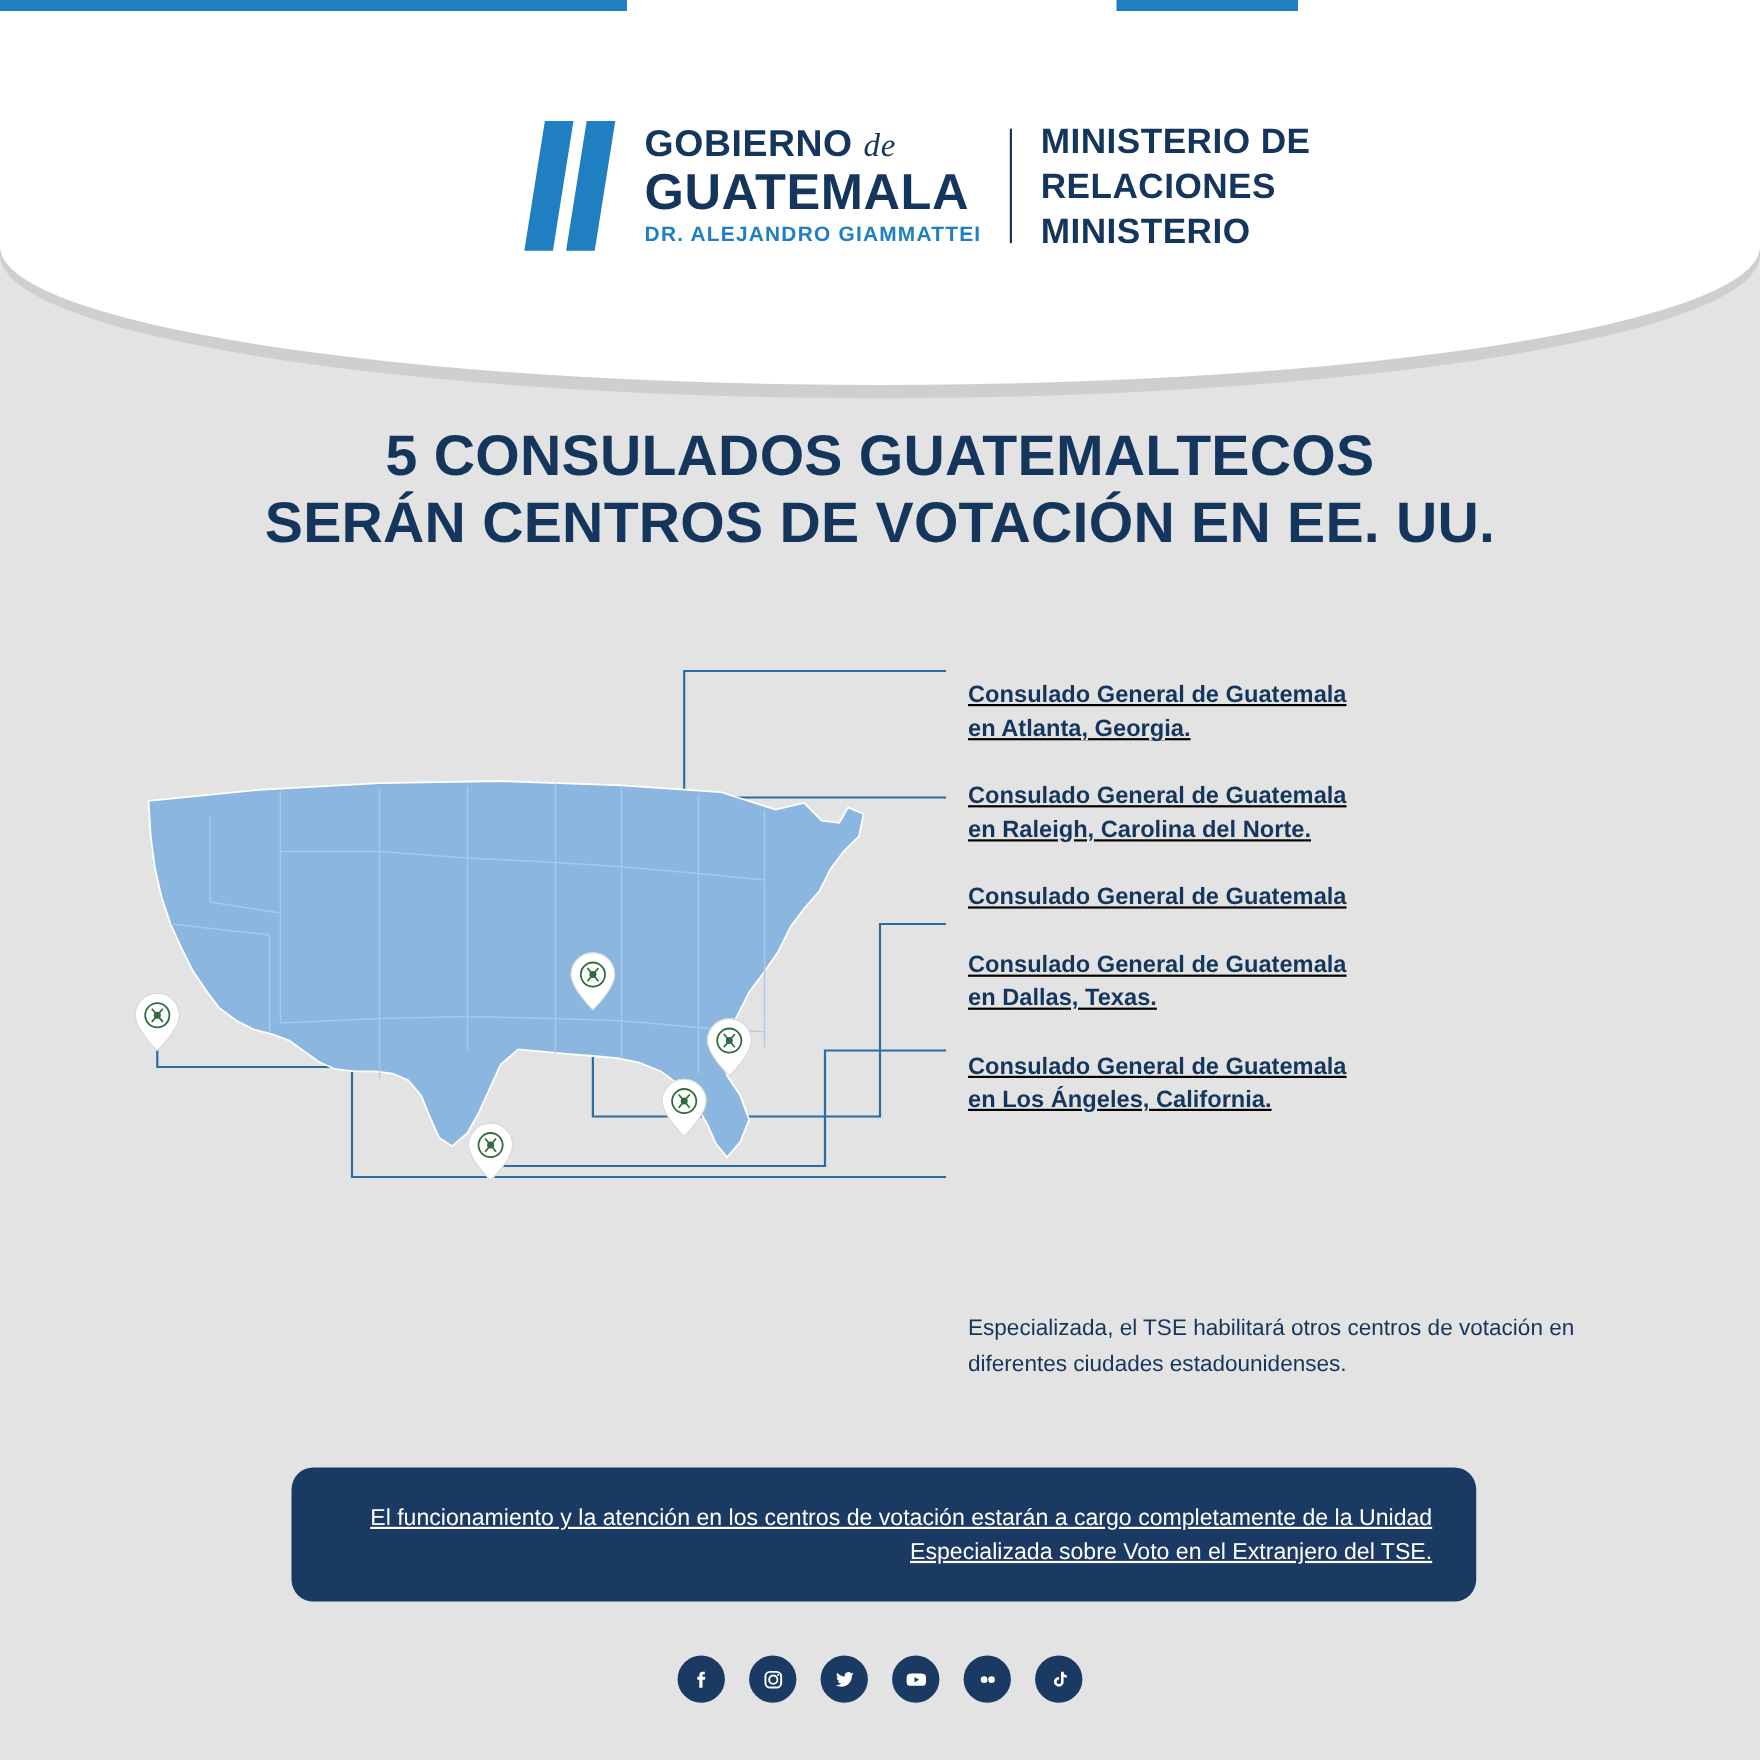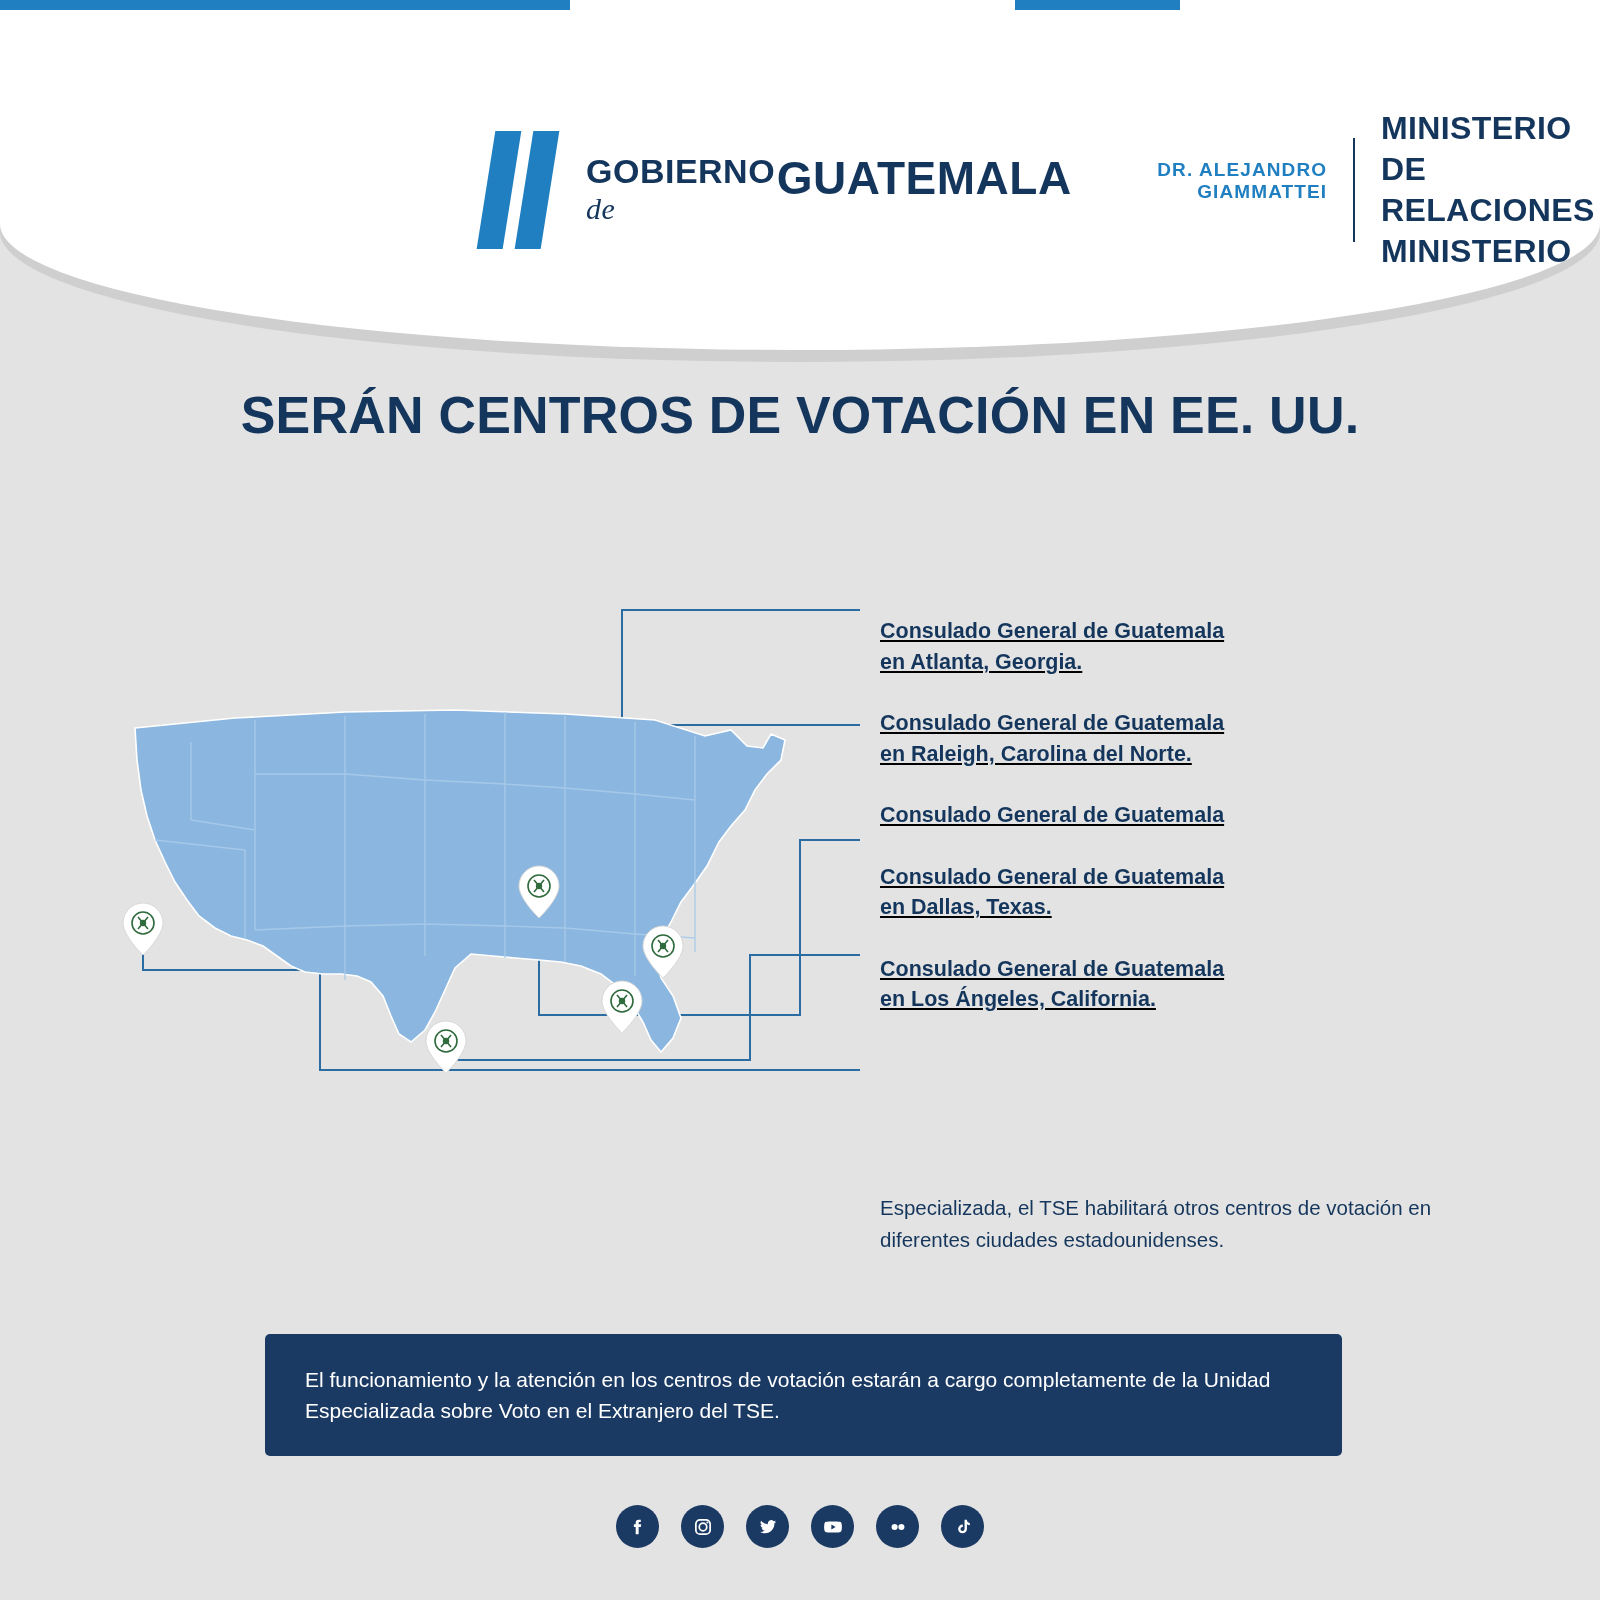--- a/index.html
+++ b/index.html
@@ -65,21 +65,21 @@
   }
   .logo-bars .bar {
     width: 26px;
     height: 118px;
     background: #1f7fc0;
     margin-right: 12px;
     transform: skewX(-9deg);
   }
   .logo-text {
     display: flex;
-    flex-direction: row;
+    flex-direction: column;
     justify-content: center;
   }
   .gob-line1 {
     font-size: 34px;
     font-weight: bold;
     color: #15365c;
     letter-spacing: 0.5px;
     line-height: 1.05;
   }
   .gob-line1 .de {
@@ -179,27 +179,28 @@
   }
 
   
   .banner {
     position: absolute;
     left: 265px;
     top: 1334px;
     width: 1077px;
     height: 122px;
     background: #1b3a63;
-    border-radius: 5px;
+    border-radius: 20px;
     color: #ffffff;
     display: flex;
     align-items: center;
     justify-content: center;
-    text-align: left;
+    text-align: right;
     z-index: 4;
+    text-decoration: underline;
   }
   .banner p {
     margin: 0;
     font-size: 21px;
     line-height: 1.5;
     padding: 0 40px;
   }
 
   
   .socials {
@@ -250,20 +251,21 @@
   </div>
   <div class="logo-divider"></div>
   <div class="ministry">
     <div>MINISTERIO DE</div>
     <div>RELACIONES</div>
     <div>MINISTERIO</div>
   </div>
 </div>
 
 <div class="title">
+  <div>5 CONSULADOS GUATEMALTECOS</div>
   <div>SERÁN CENTROS DE VOTACIÓN EN EE. UU.</div>
 </div>
 
 <svg class="connectors" viewBox="0 0 1600 600" width="1600" height="600">
   <g fill="none" stroke="#2b6ca3" stroke-width="2">
 
     <path d="M622 421 L622 50 L860 50"></path>
 
     <path d="M663 366 L663 165 L860 165"></path>
 

